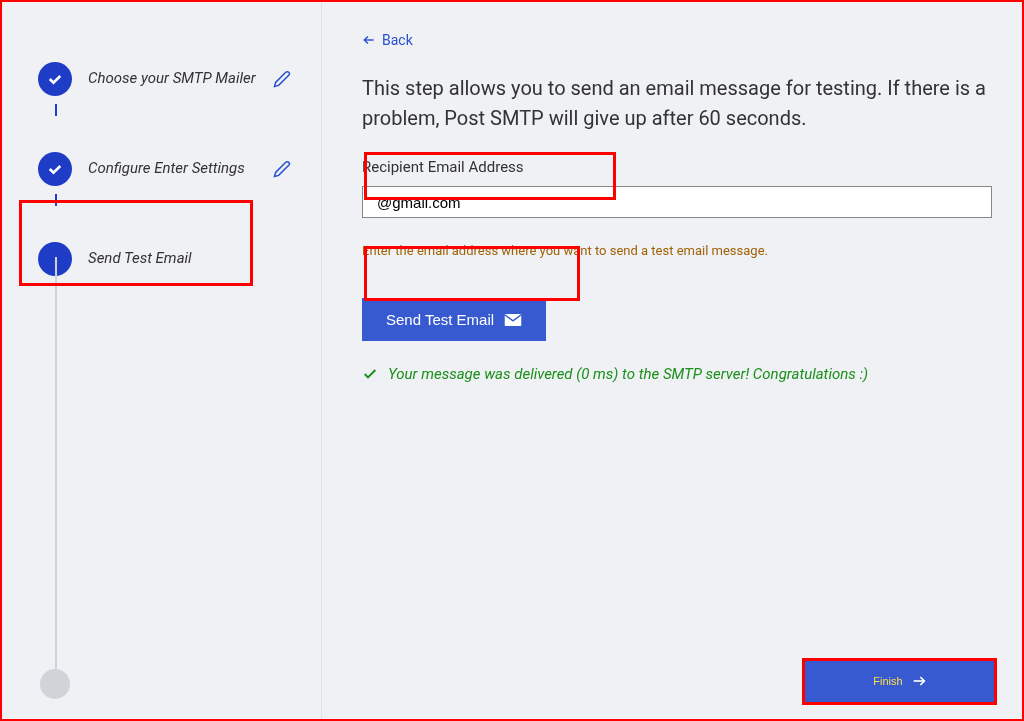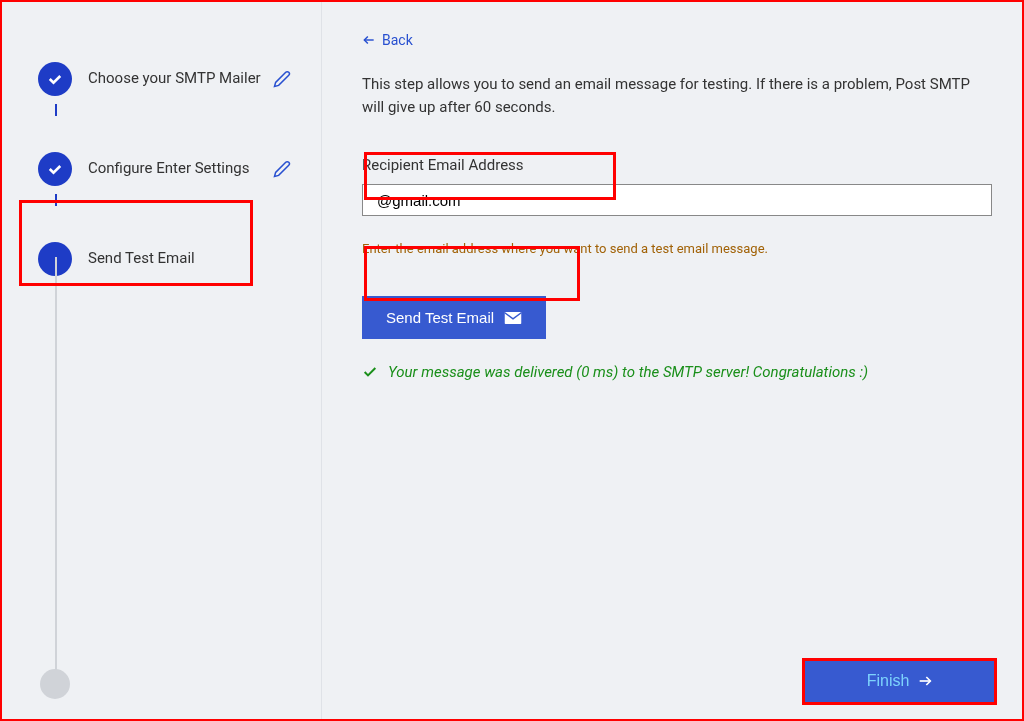--- a/index.html
+++ b/index.html
@@ -54,20 +54,21 @@
     .step-connector {
       position: absolute;
       left: 53px;
       top: 52px;
       width: 2px;
       background: #1e3cc6;
       bottom: -10px;
     }
     .step-wrapper {
       position: relative;
+      font-style: italic;
     }
     .check-icon {
       color: #fff;
       font-size: 18px;
     }
     .highlight-box {
       position: absolute;
       border: 3px solid #ff0000;
       pointer-events: none;
     }
@@ -84,24 +85,24 @@
     .back-link {
       color: #2850d0;
       font-size: 14px;
       cursor: pointer;
       display: inline-flex;
       align-items: center;
       gap: 6px;
       margin-bottom: 25px;
     }
     .description {
-      font-size: 15px;
+      font-size: 20px;
       color: #333;
       line-height: 1.5;
-      margin-bottom: 38px;
+      margin-bottom: 25px;
     }
     .field-label {
       font-size: 15px;
       color: #333;
       margin-bottom: 10px;
       display: block;
     }
     .email-input {
       width: 630px;
       height: 32px;
@@ -134,25 +135,25 @@
       display: flex;
       align-items: center;
       gap: 10px;
       font-style: italic;
     }
     .finish-btn {
       position: absolute;
       right: 27px;
       bottom: 17px;
       background: #375ad0;
-      color: #7dd3fc;
+      color: #fde047;
       border: none;
       width: 190px;
       height: 42px;
-      font-size: 16px;
+      font-size: 11px;
       cursor: pointer;
       display: inline-flex;
       align-items: center;
       justify-content: center;
       gap: 8px;
     }
     .end-circle {
       position: absolute;
       left: 38px;
       bottom: 20px;

